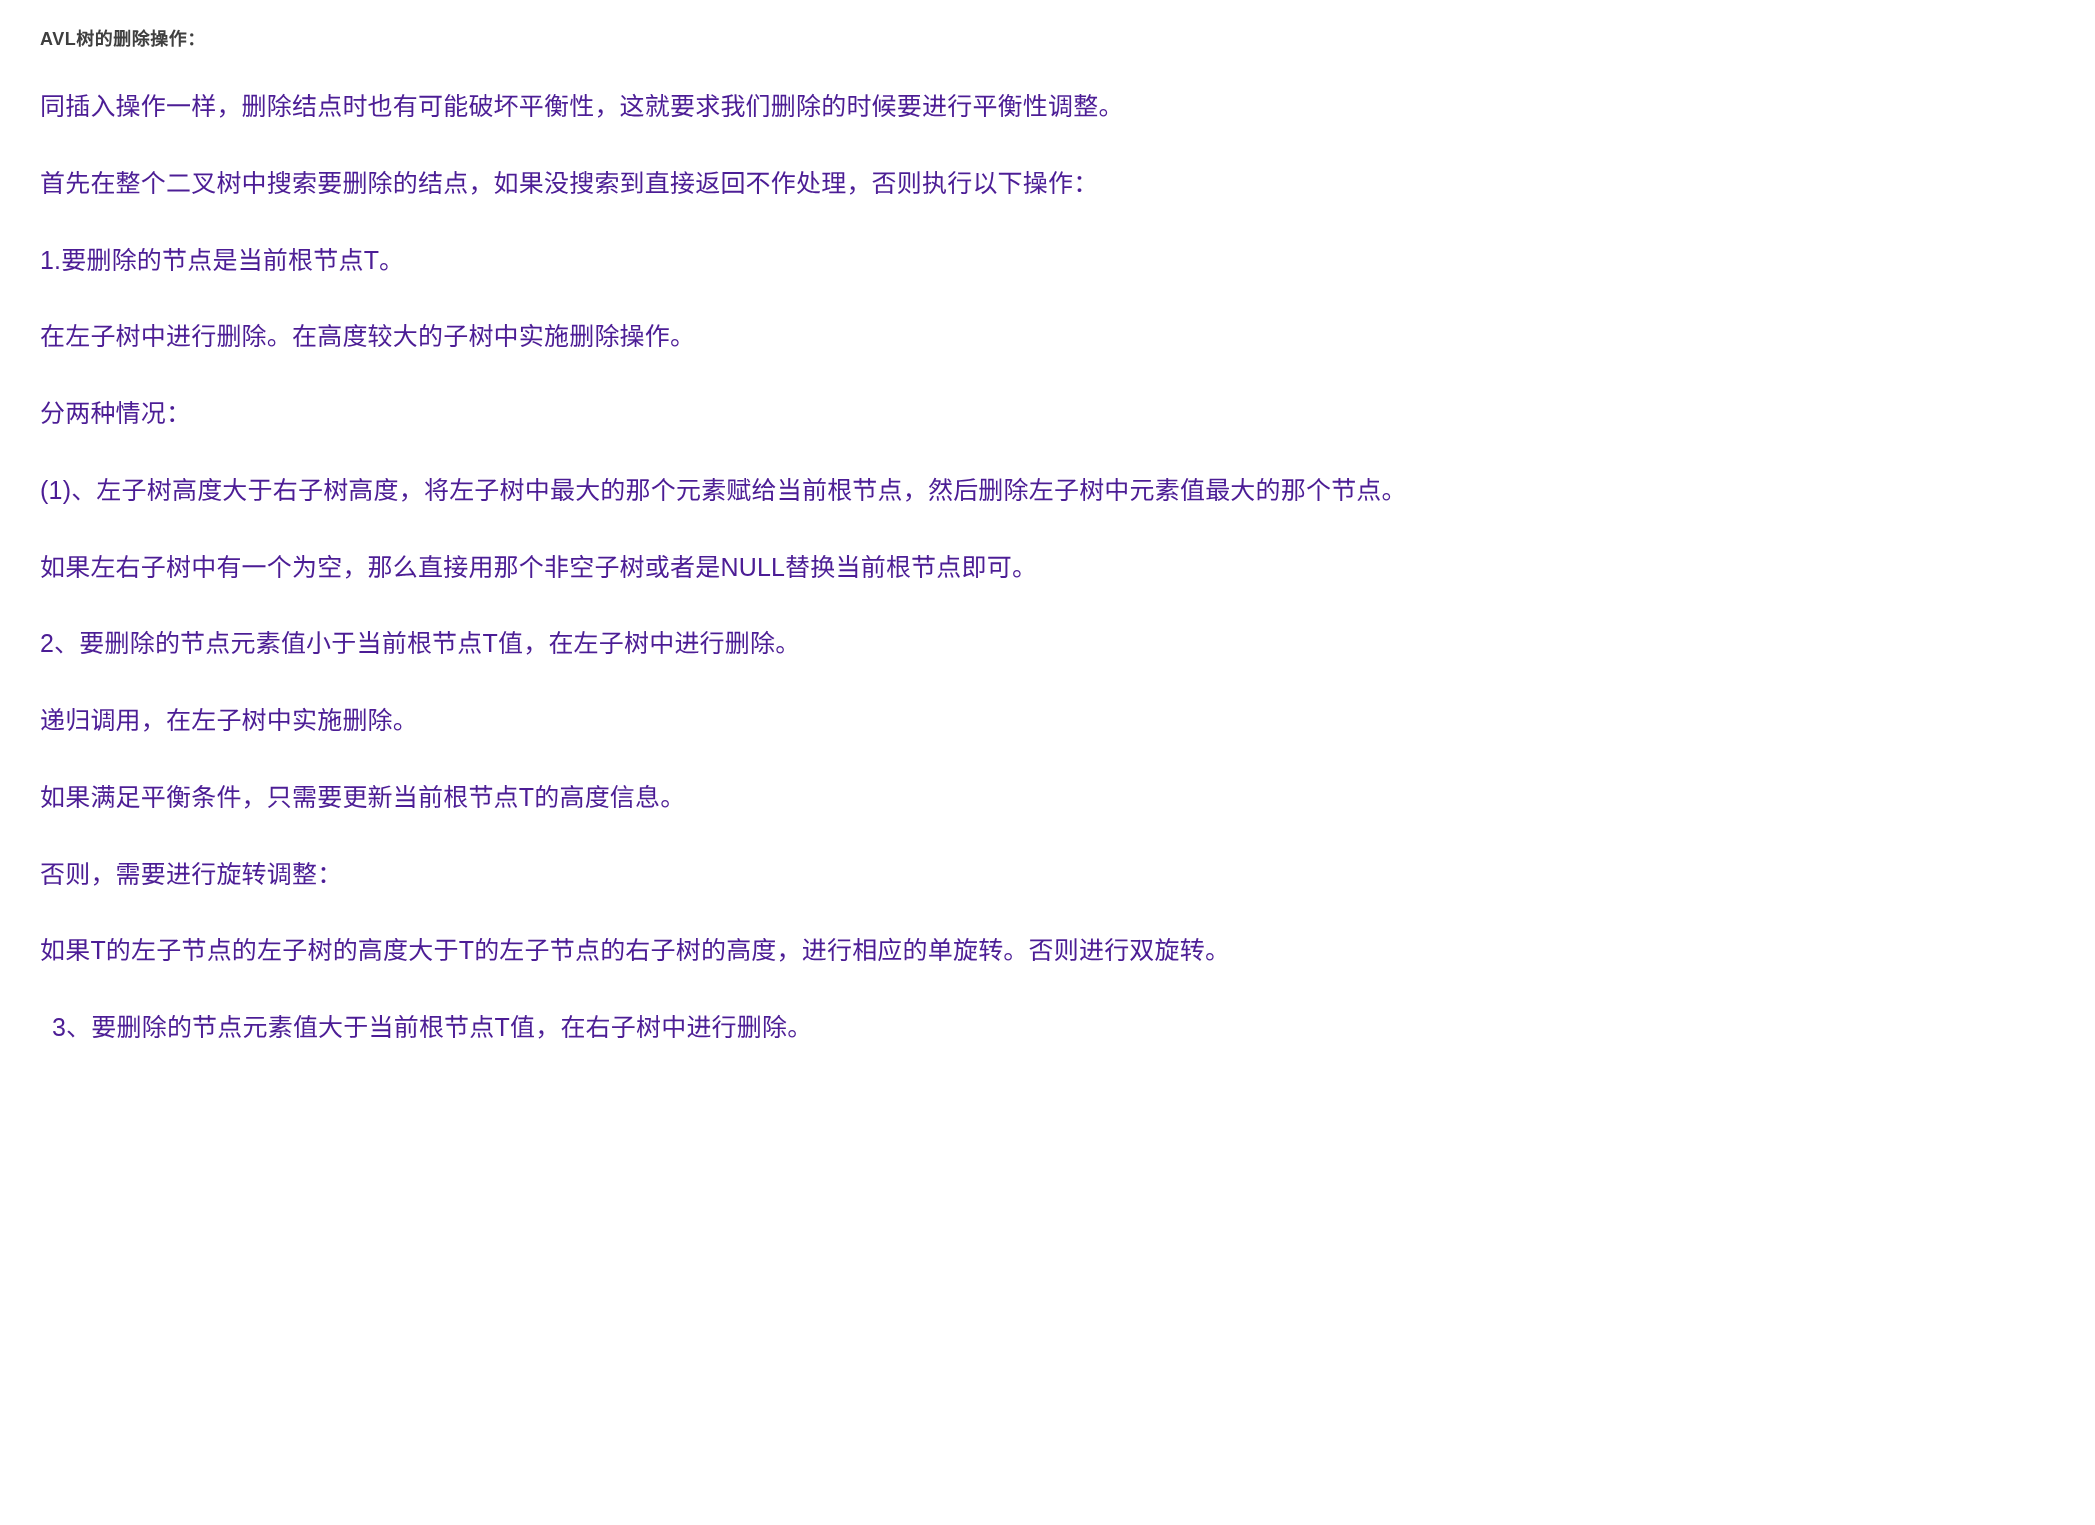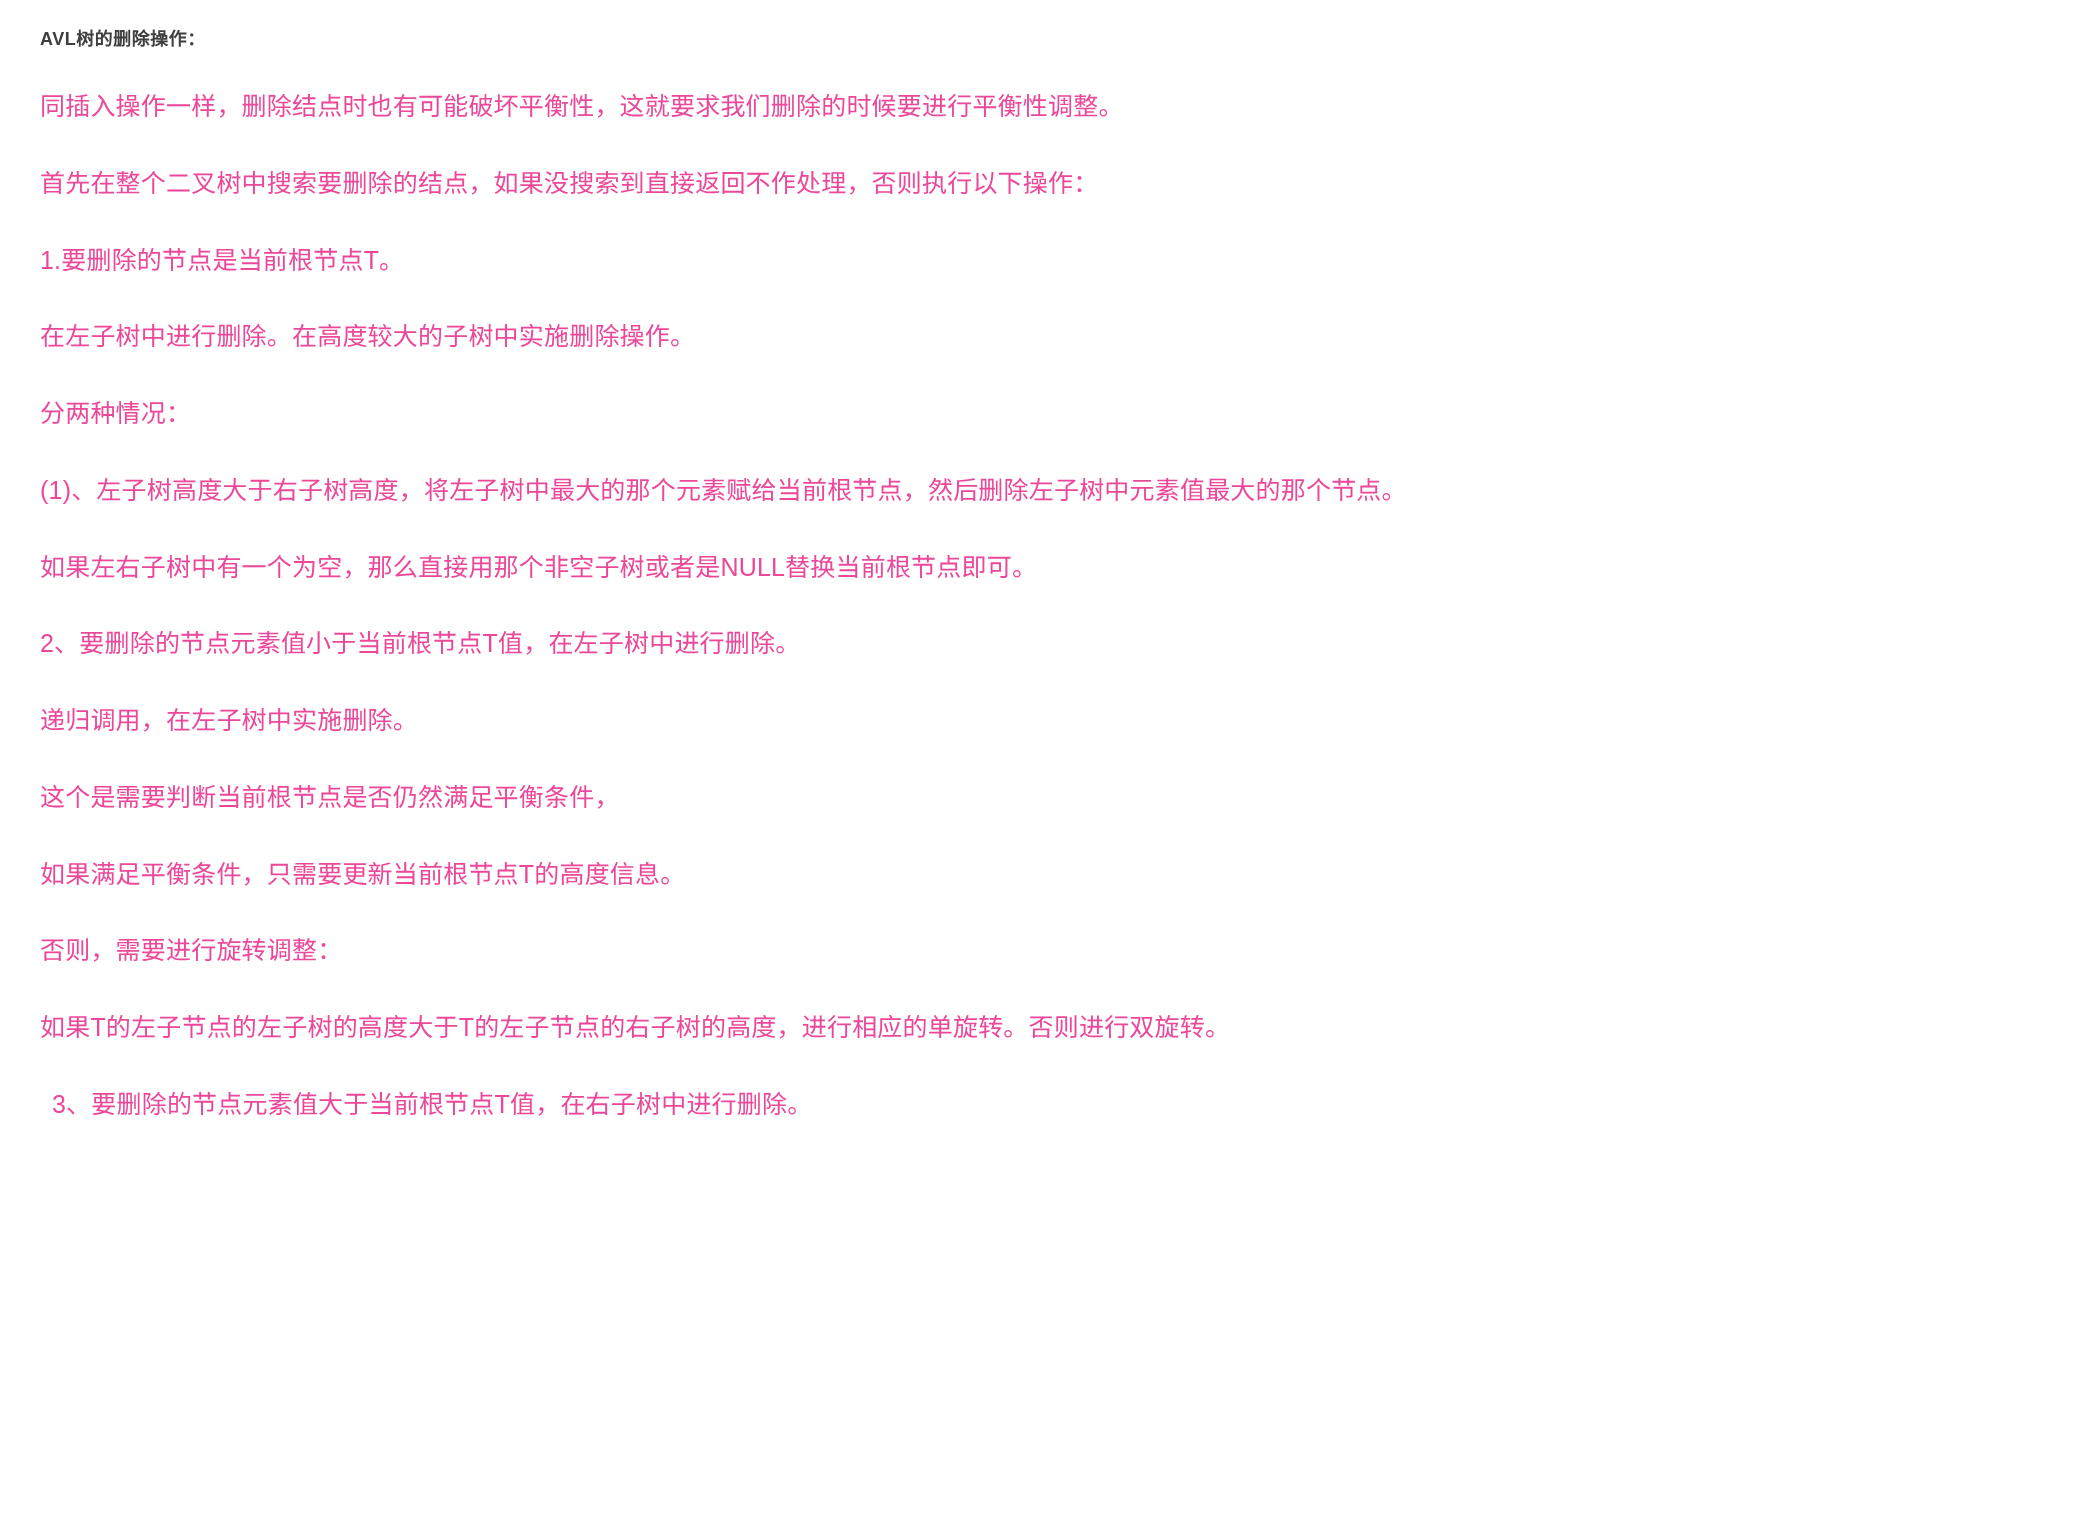--- a/index.html
+++ b/index.html
@@ -23,21 +23,21 @@
     font-size: 18px;
     font-weight: bold;
     color: #3f3f3f;
     line-height: 1.5;
     margin: 0 0 34px 0;
     letter-spacing: 0.5px;
   }
   .para {
     font-size: 25px;
     line-height: 1.55;
-    color: #ec4899;
+    color: #4c1d95;
     margin: 0 0 38px 0;
     letter-spacing: 0.2px;
   }
   .para:last-child {
     margin-bottom: 0;
     margin-left: 12px;
   }
 </style>
 </head>
 <body>
@@ -48,19 +48,18 @@
 
   <p class="para">同插入操作一样，删除结点时也有可能破坏平衡性，这就要求我们删除的时候要进行平衡性调整。</p>
   <p class="para">首先在整个二叉树中搜索要删除的结点，如果没搜索到直接返回不作处理，否则执行以下操作：</p>
   <p class="para">1.要删除的节点是当前根节点T。</p>
   <p class="para">在左子树中进行删除。在高度较大的子树中实施删除操作。</p>
   <p class="para">分两种情况：</p>
   <p class="para">(1)、左子树高度大于右子树高度，将左子树中最大的那个元素赋给当前根节点，然后删除左子树中元素值最大的那个节点。</p>
   <p class="para">如果左右子树中有一个为空，那么直接用那个非空子树或者是NULL替换当前根节点即可。</p>
   <p class="para">2、要删除的节点元素值小于当前根节点T值，在左子树中进行删除。</p>
   <p class="para">递归调用，在左子树中实施删除。</p>
-  <p class="para">这个是需要判断当前根节点是否仍然满足平衡条件，</p>
   <p class="para">如果满足平衡条件，只需要更新当前根节点T的高度信息。</p>
   <p class="para">否则，需要进行旋转调整：</p>
   <p class="para">如果T的左子节点的左子树的高度大于T的左子节点的右子树的高度，进行相应的单旋转。否则进行双旋转。</p>
   <p class="para">3、要删除的节点元素值大于当前根节点T值，在右子树中进行删除。</p>
 
 </div>
 
 </body></html>

